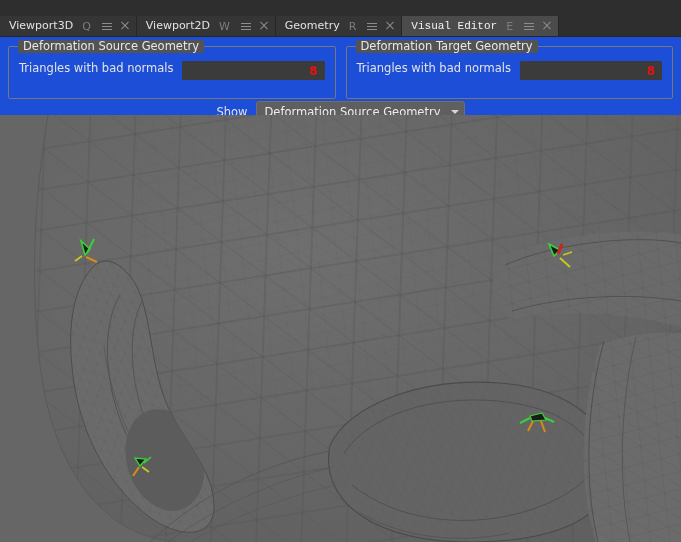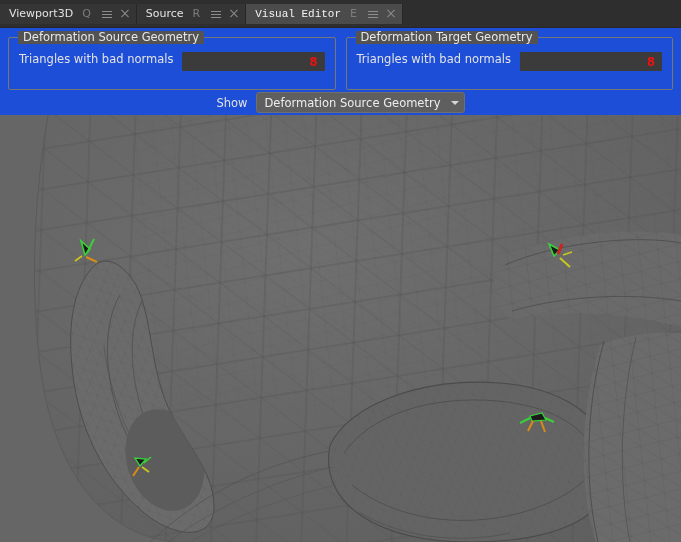--- a/index.html
+++ b/index.html
@@ -17,22 +17,22 @@
   #app {
     position: relative;
     width: 681px;
     height: 542px;
     background: #535353;
   }
 
   
   .tabbar {
     display: flex;
-    align-items: center;
-    height: 28px;
+    align-items: flex-end;
+    height: 37px;
     background: #2e2e2e;
     border-bottom: 1px solid #262626;
     box-sizing: border-box;
   }
   .tab {
     display: flex;
     align-items: center;
     height: 20px;
     padding: 0 6px 0 9px;
     background: #353535;
@@ -224,23 +224,33 @@
       <span class="tab-label">Viewport3D</span>
       <span class="tab-hotkey">Q</span>
       <span class="tab-icons">
         <span class="ic ic-menu">
             <i></i>
           </span>
         <span class="ic ic-close"></span>
       </span>
     </div>
 
-
     <div class="tab">
-      <span class="tab-label">Source</span>
+      <span class="tab-label">Viewport2D</span>
+      <span class="tab-hotkey">W</span>
+      <span class="tab-icons">
+        <span class="ic ic-menu">
+            <i></i>
+          </span>
+        <span class="ic ic-close"></span>
+      </span>
+    </div>
+
+    <div class="tab">
+      <span class="tab-label">Geometry</span>
       <span class="tab-hotkey">R</span>
       <span class="tab-icons">
         <span class="ic ic-menu">
             <i></i>
           </span>
         <span class="ic ic-close"></span>
       </span>
     </div>
 
     <div class="tab active">

